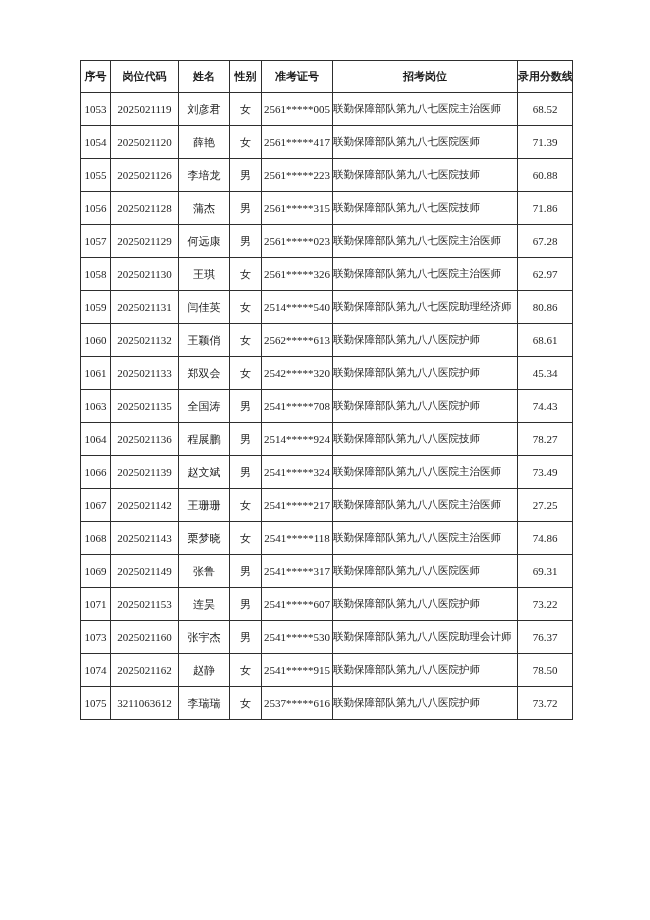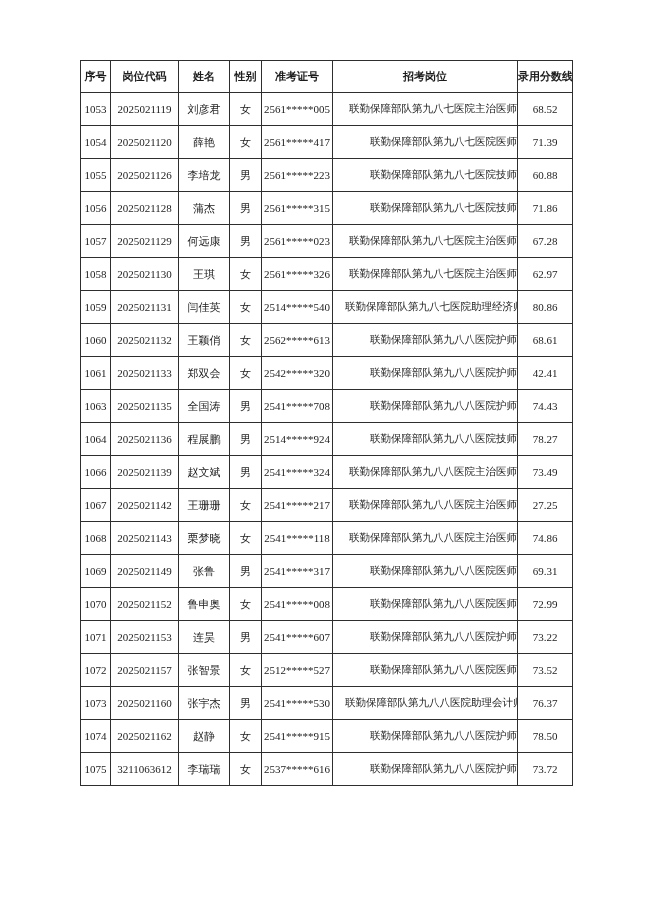--- a/index.html
+++ b/index.html
@@ -35,22 +35,22 @@
   }
   table.score-table th {
     font-weight: bold;
     height: 31px;
   }
   table.score-table td {
     height: 32px;
     font-weight: normal;
   }
   table.score-table td.pos {
-    text-align: right;
-    padding-left: 12px;
+    text-align: left;
+    padding-left: 0;
     font-size: 10.5px;
   }
   col.c-serial  { width: 30px; }
   col.c-code    { width: 68px; }
   col.c-name    { width: 51px; }
   col.c-gender  { width: 32px; }
   col.c-exam    { width: 71px; }
   col.c-pos     { width: 185px; }
   col.c-score   { width: 55px; }
 </style>
@@ -152,21 +152,21 @@
           <td class="pos">联勤保障部队第九八八医院护师</td>
           <td>68.61</td>
         </tr>
         <tr>
           <td>1061</td>
           <td>2025021133</td>
           <td>郑双会</td>
           <td>女</td>
           <td>2542*****320</td>
           <td class="pos">联勤保障部队第九八八医院护师</td>
-          <td>42.41</td>
+          <td>45.34</td>
         </tr>
         <tr>
           <td>1063</td>
           <td>2025021135</td>
           <td>全国涛</td>
           <td>男</td>
           <td>2541*****708</td>
           <td class="pos">联勤保障部队第九八八医院护师</td>
           <td>74.43</td>
         </tr>
@@ -209,45 +209,27 @@
         <tr>
           <td>1069</td>
           <td>2025021149</td>
           <td>张鲁</td>
           <td>男</td>
           <td>2541*****317</td>
           <td class="pos">联勤保障部队第九八八医院医师</td>
           <td>69.31</td>
         </tr>
         <tr>
-          <td>1070</td>
-          <td>2025021152</td>
-          <td>鲁申奥</td>
-          <td>女</td>
-          <td>2541*****008</td>
-          <td class="pos">联勤保障部队第九八八医院医师</td>
-          <td>72.99</td>
-        </tr>
-        <tr>
           <td>1071</td>
           <td>2025021153</td>
           <td>连昊</td>
           <td>男</td>
           <td>2541*****607</td>
           <td class="pos">联勤保障部队第九八八医院护师</td>
           <td>73.22</td>
-        </tr>
-        <tr>
-          <td>1072</td>
-          <td>2025021157</td>
-          <td>张智景</td>
-          <td>女</td>
-          <td>2512*****527</td>
-          <td class="pos">联勤保障部队第九八八医院医师</td>
-          <td>73.52</td>
         </tr>
         <tr>
           <td>1073</td>
           <td>2025021160</td>
           <td>张宇杰</td>
           <td>男</td>
           <td>2541*****530</td>
           <td class="pos">联勤保障部队第九八八医院助理会计师</td>
           <td>76.37</td>
         </tr>

